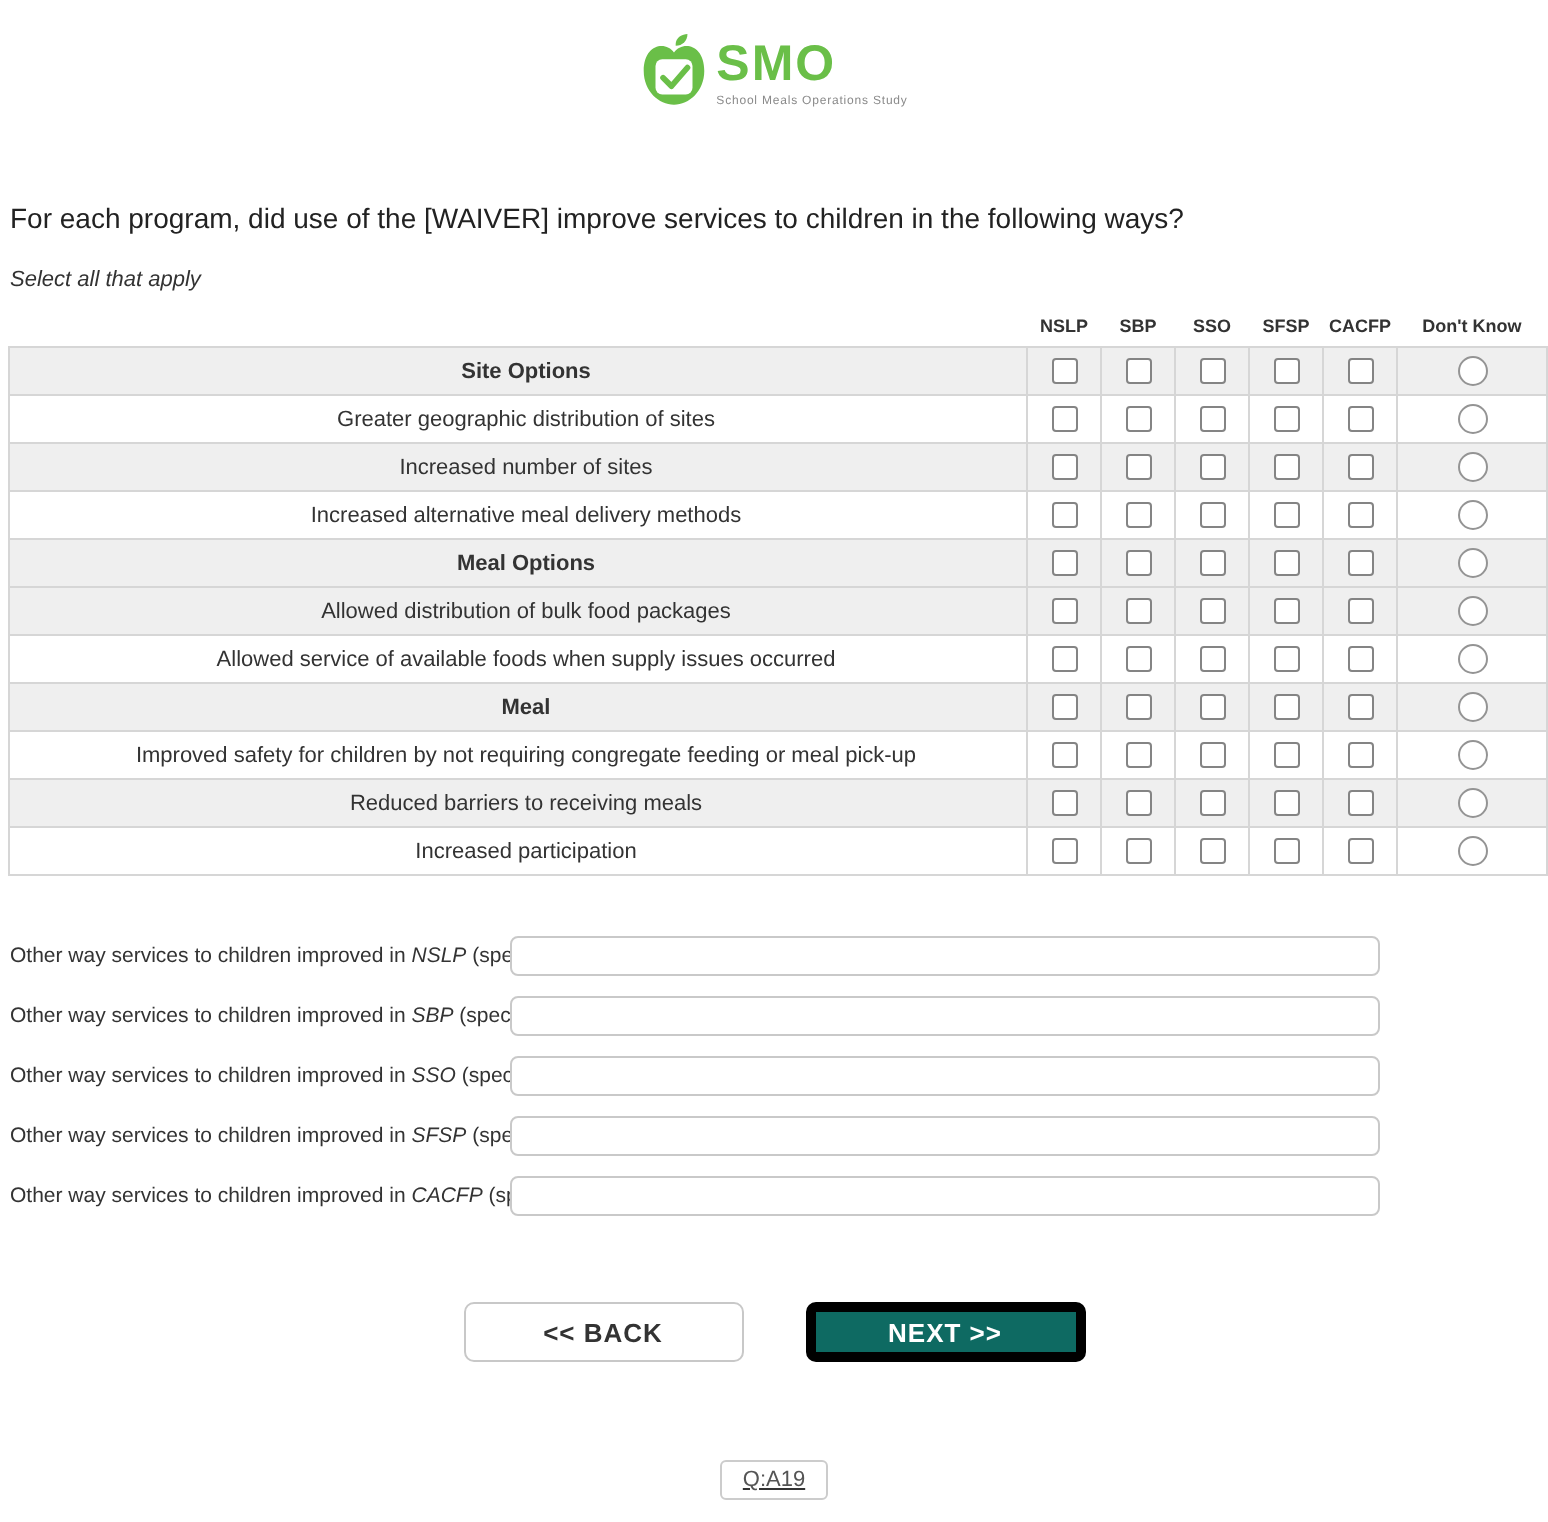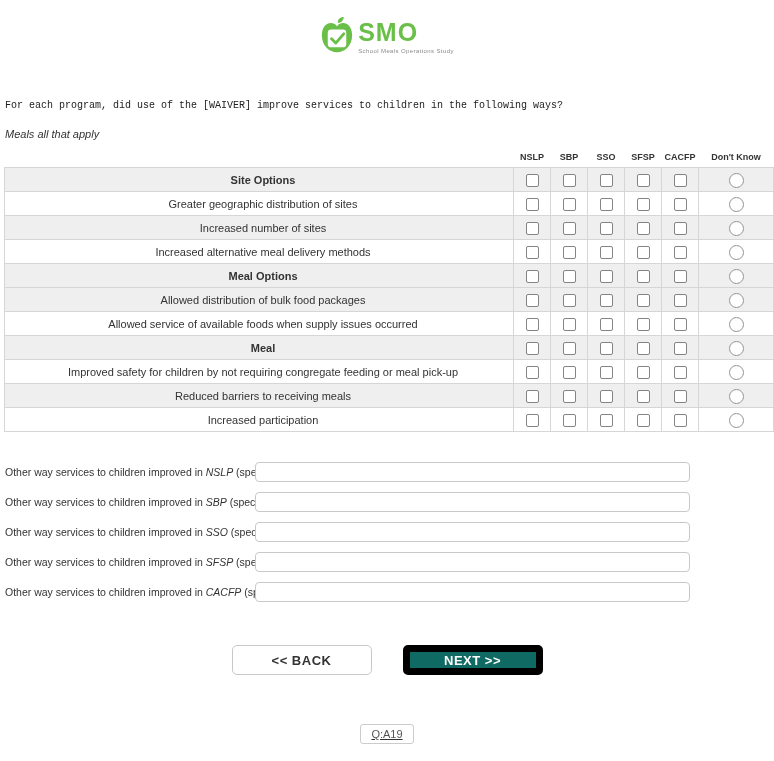--- a/index.html
+++ b/index.html
@@ -10,21 +10,21 @@
     color:#333;
     overflow:hidden;
   }
   
   .logo-wrap { padding-top:17px; display:flex; justify-content:center; }
   .logo { display:flex; align-items:flex-start; gap:4px; }
   .logo-text { display:flex; flex-direction:column; margin-top:3px; }
   .logo-title { font-size:25px; font-weight:bold; color:#6abf48; letter-spacing:1px; line-height:1; }
   .logo-tagline { font-size:6px; color:#8a8a8a; letter-spacing:0.4px; margin-top:3px; }
   
-  .question { margin:42px 0 0 5px; font-size:10px; color:#222;font-family:Liberation Mono, monospace; }
+  .question { margin:42px 0 0 5px; font-size:14px; color:#222; }
   .instruction { margin:17px 0 0 5px; font-size:11px; font-style:italic; color:#333; }
   
   table.grid { border-collapse:collapse; margin:12px 0 0 4px; table-layout:fixed; width:766px; }
   table.grid col.c-label { width:509px; }
   table.grid col.c-prog { width:37px; }
   table.grid col.c-dk { width:75px; }
   table.grid thead th {
     font-size:9px; font-weight:bold; color:#333;
     text-align:center; padding:0 0 5px 0; border:none;
   }
@@ -48,21 +48,21 @@
     width:435px; height:20px; border:1px solid #c9c9c9; border-radius:4px;
     font-family:"Liberation Sans", sans-serif; font-size:11px; padding:0 6px; outline:none;
   }
   
   .button-row { margin-top:43px; display:flex; justify-content:center; gap:31px; }
   .btn {
     width:140px; height:30px; border-radius:5px; font-size:13px; font-weight:bold;
     font-family:"Liberation Sans", sans-serif; cursor:pointer; letter-spacing:0.5px;
   }
   .btn-back { background:#ffffff; border:1px solid #c8c8c8; color:#333; }
-  .btn-next { background:#0e6a62; border:7px solid #000000; color:#ffffff; }
+  .btn-next { background:#0e6a62; border:5px solid #000000; color:#ffffff; }
   
   .footer { margin-top:49px; display:flex; justify-content:center;text-decoration:underline; }
   .qid-chip {
     border:1px solid #cccccc; border-radius:3px; padding:3px 10px;
     font-size:11px; color:#555; background:#fff;
   }
 </style>
 </head>
 <body>
 
@@ -77,21 +77,21 @@
       </svg>
     </span>
     <span class="logo-text">
       <span class="logo-title">SMO</span>
       <span class="logo-tagline">School Meals Operations Study</span>
     </span>
   </div>
 </div>
 
 <div class="question">For each program, did use of the [WAIVER] improve services to children in the following ways?</div>
-<div class="instruction">Meals all that apply</div>
+<div class="instruction">Select all that apply</div>
 
 <table class="grid">
   <colgroup>
     <col class="c-label">
       <col class="c-prog">
       <col class="c-prog">
       <col class="c-prog">
     <col class="c-prog">
       <col class="c-prog">
       <col class="c-dk">

